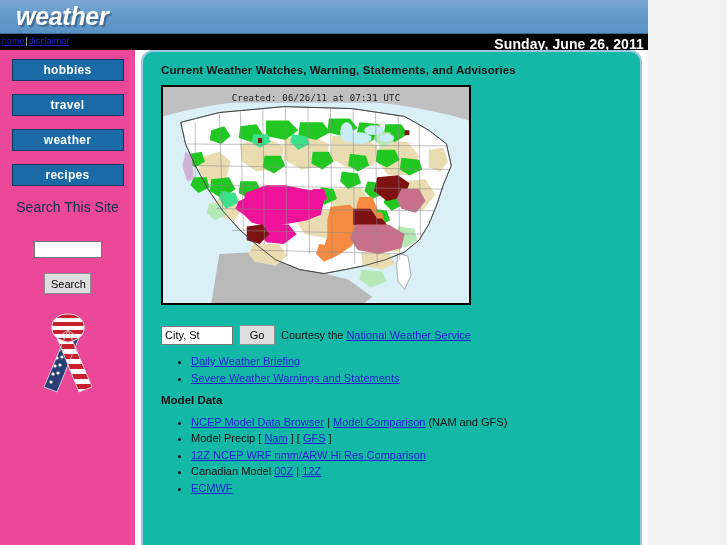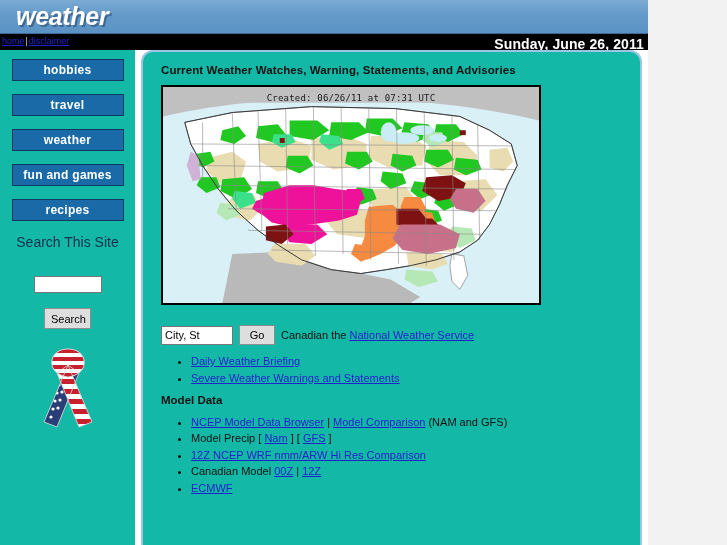--- a/index.html
+++ b/index.html
@@ -84,21 +84,21 @@
   
   #cols {
     position: relative;
     height: 495px;
   }
   #sidebar {
     position: absolute;
     left: 0; top: 0;
     width: 135px;
     height: 495px;
-    background: #14b8a6;
+    background: #ec4899;
   }
   .navbtn {
     display: block;
     position: relative;
     width: 112px;
     height: 22px;
     margin: 0 auto 13px auto;
     background: linear-gradient(180deg,#1a6aa8 0%,#1a6aa8 100%);
     border: 1px solid #0e3a5e;
     color: #ffffff;
@@ -163,21 +163,21 @@
   }
   .h-bold {
     font-size: 11.5px;
     font-weight: bold;
     color: #111;
     margin: 0 0 9px 0;
     letter-spacing: 0.1px;
   }
   
   #map-frame {
-    width: 380px;
+    width: 310px;
     height: 220px;
     border: 2px solid #000000;
     background: #ffffff;
     position: relative;
     overflow: hidden;
     margin-bottom: 12px;
   }
   #map-canvas { display:block; width: 100%; height: 100%; }
   #map-created {
     position: absolute;
@@ -254,21 +254,20 @@
       <div id="datestamp">Sunday, June 26, 2011</div>
     </div>
 
     <div id="cols">
 
       <div id="sidebar">
         <div id="btnwrap">
           <a class="navbtn" href="#">hobbies</a>
           <a class="navbtn" href="#">travel</a>
           <a class="navbtn" href="#">weather</a>
-          <a class="navbtn" href="#">fun and games</a>
           <a class="navbtn" href="#">recipes</a>
         </div>
 
         <div class="search-label">Search This Site</div>
 
         <input id="search-input" type="text" placeholder="" style="">
 
         <button id="search-button">Search</button>
 
         <div id="ribbon-wrap">
@@ -475,21 +474,21 @@
 
           </svg>
           <div id="map-created">Created: 06/26/11 at 07:31 UTC</div>
         </div>
 
 
         <div class="form-row">
           <input id="zip-input" type="text" value="City, St" style="">
           <button id="go-button">Go</button>
           <span class="courtesy">
-            <span>Canadian the </span><a class="wlink" href="#">National Weather Service</a>
+            <span>Courtesy the </span><a class="wlink" href="#">National Weather Service</a>
           </span>
         </div>
 
         <ul class="bullets">
           <li>
             <a class="wlink" href="#">Daily Weather Briefing</a>
           </li>
           <li>
             <a class="wlink" href="#">Severe Weather Warnings and Statements</a>
           </li>

